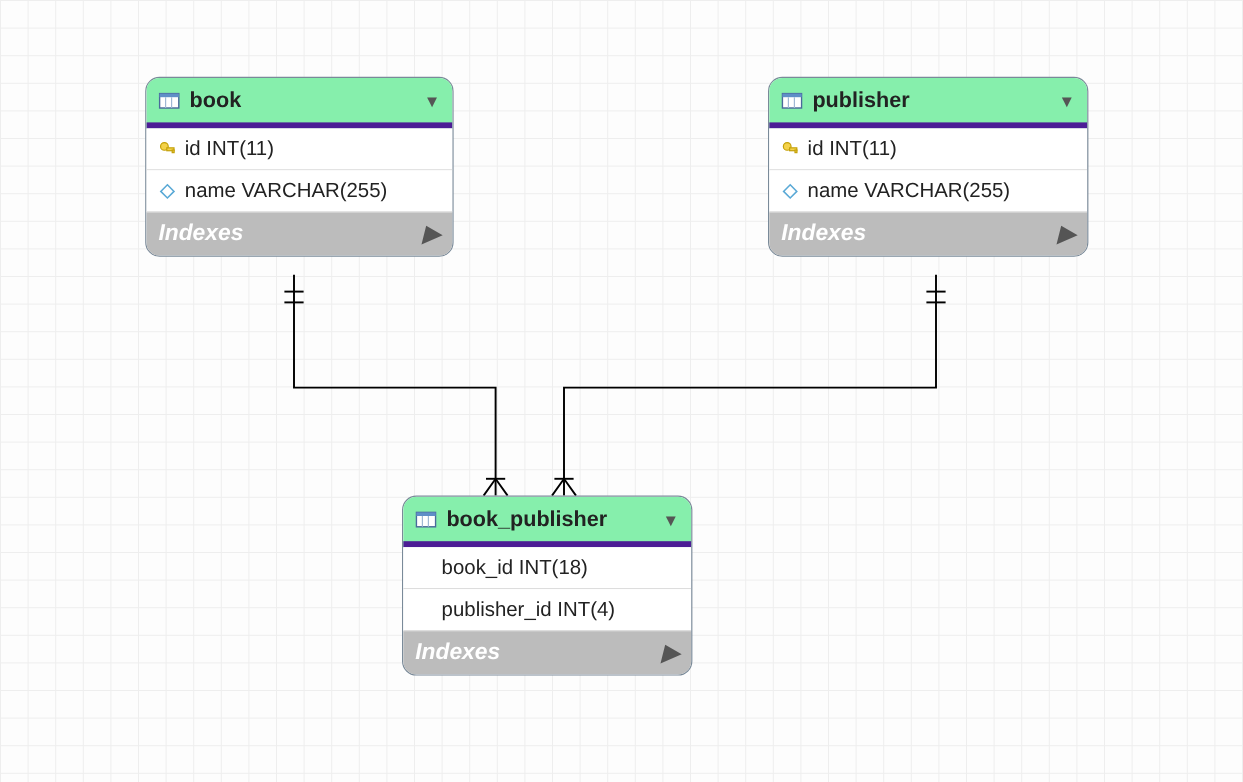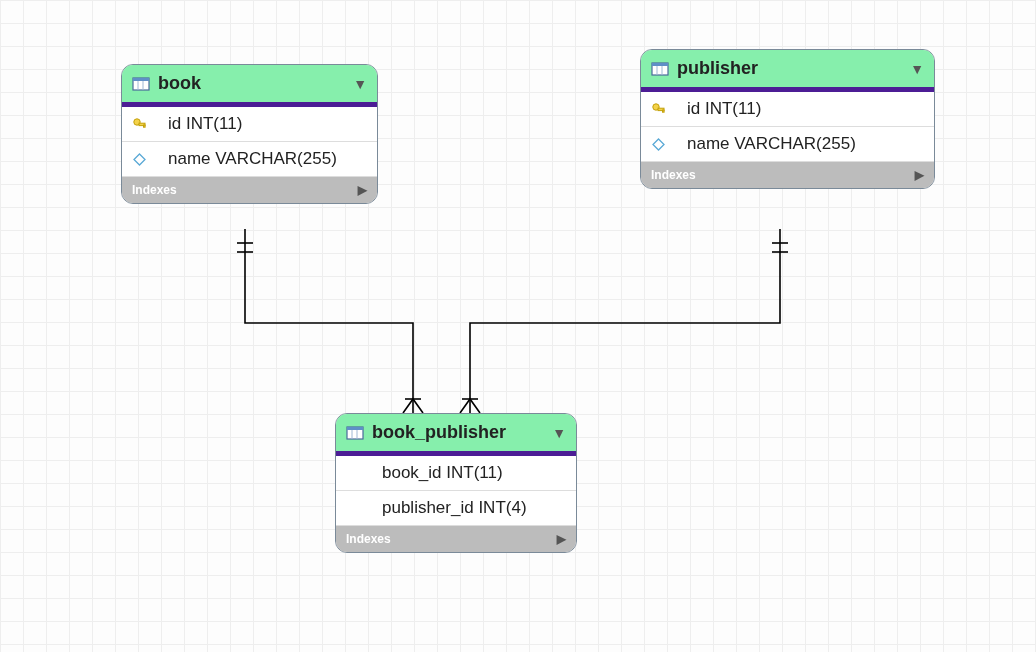--- a/index.html
+++ b/index.html
@@ -46,36 +46,37 @@
     font-size: 14px;
   }
   .tbl-icon {
     width: 18px; height: 16px;
     display: inline-block;
   }
   .col-row {
     display: flex;
     align-items: center;
     padding: 7px 10px;
-    gap: 21px;
+    gap: 7px;
     border-bottom: 1px solid #ddd;
     font-size: 17px;
     color: #222;
     background: #fff;
   }
   .col-row:last-of-type { border-bottom: none; }
   .indexes-row {
     background: #bcbcbc;
     display: flex;
     align-items: center;
     justify-content: space-between;
     padding: 6px 10px;
     font-weight: bold;
     color: #fff;
-    font-size: 12px;
+    font-size: 19px;
+    font-style: italic;
   }
   .indexes-row .arrow {
     color: #555;
   }
   .key-icon, .diamond-icon { width: 15px; height: 15px; display:inline-block; flex:0 0 auto; }
   .blank-icon { width:15px; height:15px; display:inline-block; flex:0 0 auto; }
   svg.connector { position:absolute; inset:0; width:1036px; height:652px; pointer-events:none; }
 </style>
 </head>
 <body>
@@ -134,21 +135,21 @@
         </svg>
     </span>
     <span>name VARCHAR(255)</span>
   </div>
   <div class="indexes-row">
     <span>Indexes</span>
     <span class="arrow">▶</span>
   </div>
 </div>
 
-<div class="table-box" style="left:640px; top:49px; width:295px;">
+<div class="table-box" style="left:640px; top:64px; width:267px;">
   <div class="tbl-header">
     <span class="tbl-icon">
       <svg viewBox="0 0 18 16">
           <rect x="1" y="2" width="16" height="12" fill="#fff" stroke="#4a6a9a" stroke-width="1.2"></rect>
           <rect x="1" y="2" width="16" height="3" fill="#5f8fc7"></rect>
           <line x1="6" y1="5" x2="6" y2="14" stroke="#a0b8d4"></line>
           <line x1="11" y1="5" x2="11" y2="14" stroke="#a0b8d4"></line>
         </svg>
     </span>
     <span class="title">publisher</span>
@@ -186,21 +187,21 @@
           <rect x="1" y="2" width="16" height="3" fill="#5f8fc7"></rect>
           <line x1="6" y1="5" x2="6" y2="14" stroke="#a0b8d4"></line>
           <line x1="11" y1="5" x2="11" y2="14" stroke="#a0b8d4"></line>
         </svg>
     </span>
     <span class="title">book_publisher</span>
     <span class="arrow">▼</span>
   </div>
   <div class="col-row">
     <span class="blank-icon"></span>
-    <span>book_id INT(11)</span>
+    <span>book_id INT(18)</span>
   </div>
   <div class="col-row">
     <span class="blank-icon"></span>
     <span>publisher_id INT(4)</span>
   </div>
   <div class="indexes-row">
     <span>Indexes</span>
     <span class="arrow">▶</span>
   </div>
 </div>

